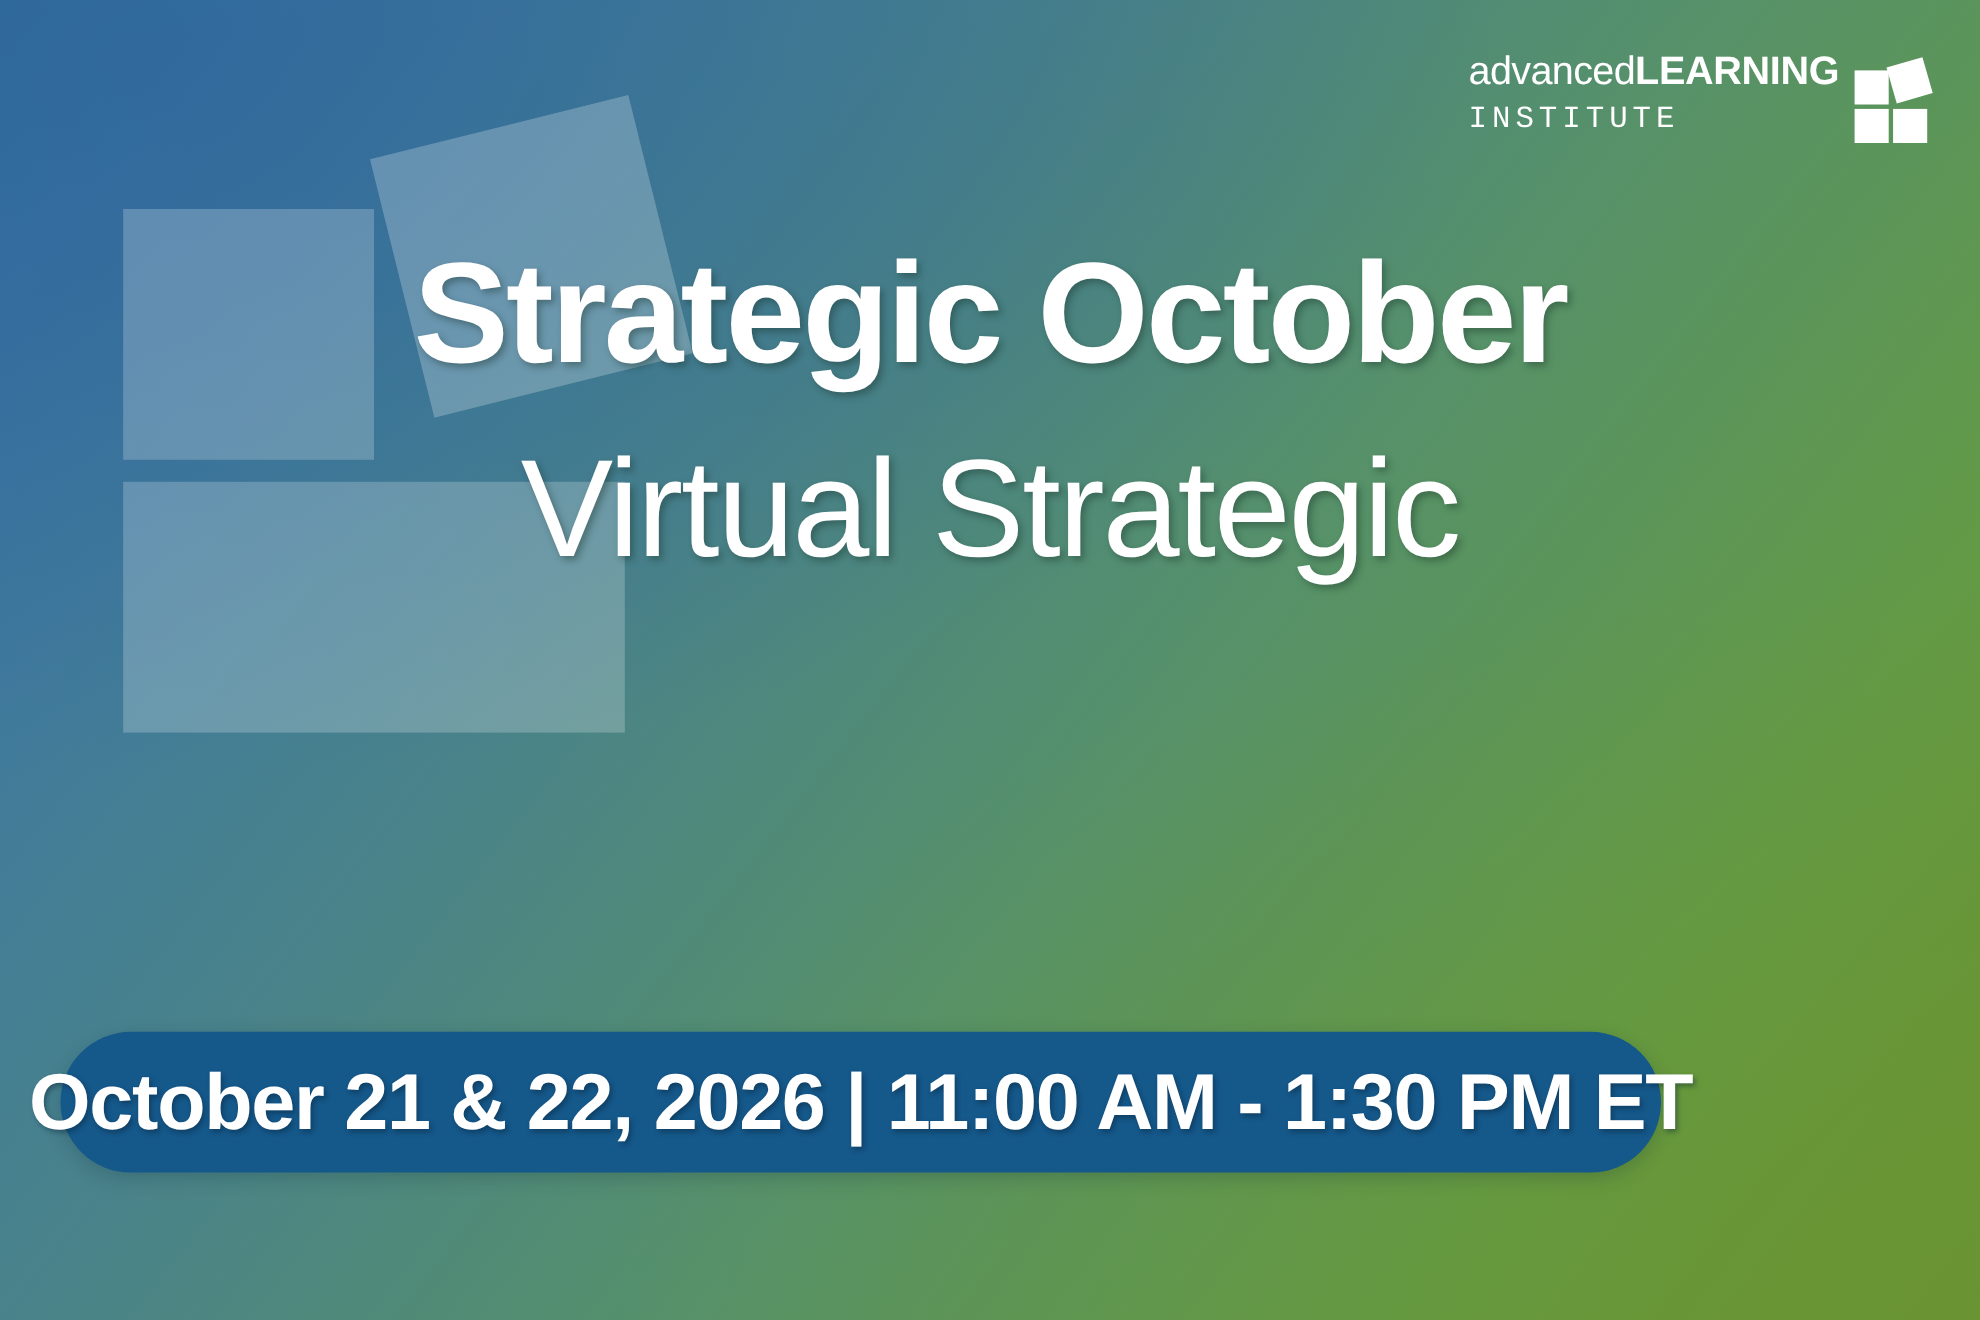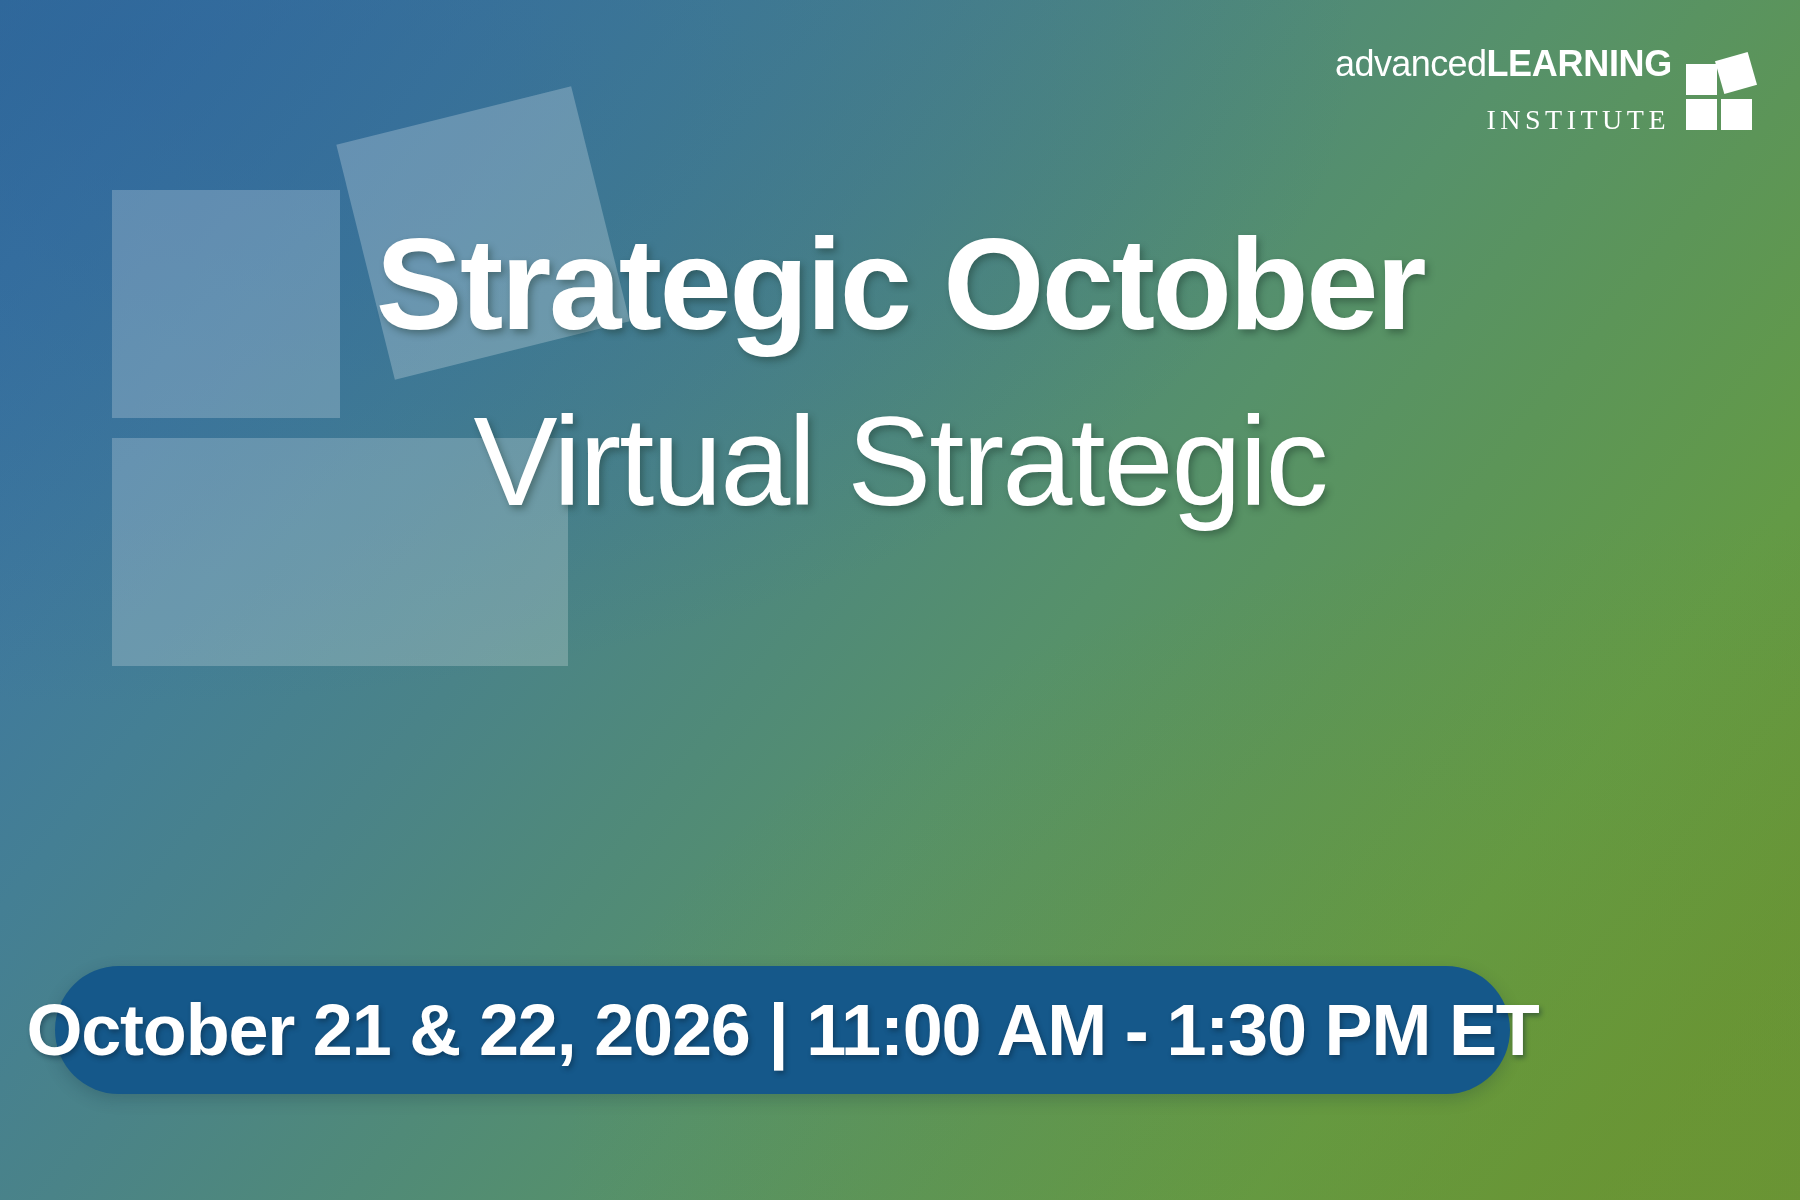--- a/index.html
+++ b/index.html
@@ -63,37 +63,37 @@
   }
 
   
   #logo{
     position:absolute;
     right:42px; top:46px;
     z-index:4;
     display:flex; align-items:flex-start; gap:14px;
   }
   #logo .wordmark{
-    display:flex; flex-direction:column; align-items:flex-end;
+    display:flex; flex-direction:column; align-items:flex-start;
     line-height:1;
   }
   #logo .line1{
     color:#ffffff;
     font-size:36px;
     letter-spacing:-.6px;
     white-space:nowrap;
   }
   #logo .line1 .thin{ font-weight:400; }
   #logo .line1 .bold{ font-weight:700; letter-spacing:-.3px; }
   #logo .line2{
     color:#ffffff;
-    font-family:Liberation Serif, serif;
+    font-family:Liberation Mono, monospace;
     font-size:28px;
     letter-spacing:4.5px;
-    margin-top:24px;
+    margin-top:13px;
     white-space:nowrap;
     padding-right:2px;
   }
   #logo .mark{
     position:relative;
     width:72px; height:74px;
     flex:0 0 auto;
     margin-top:4px;
   }
   #logo .mark i{
@@ -137,21 +137,20 @@
   
   #date-pill{
     position:absolute;
     left:55px; top:938px;
     width:1455px; height:128px;
     background:#15588a;
     border-radius:64px;
     z-index:5;
     display:flex; align-items:center; justify-content:center;
     box-shadow:0 5px 16px rgba(12,40,60,.22);
-    margin-top:28px;
   }
   #date-pill .date-text{
     color:#ffffff;
     font-weight:700;
     font-size:72px;
     letter-spacing:-1.2px;
     white-space:nowrap;
     text-shadow:2px 3px 5px rgba(8,32,50,.42);
   }
 </style>

